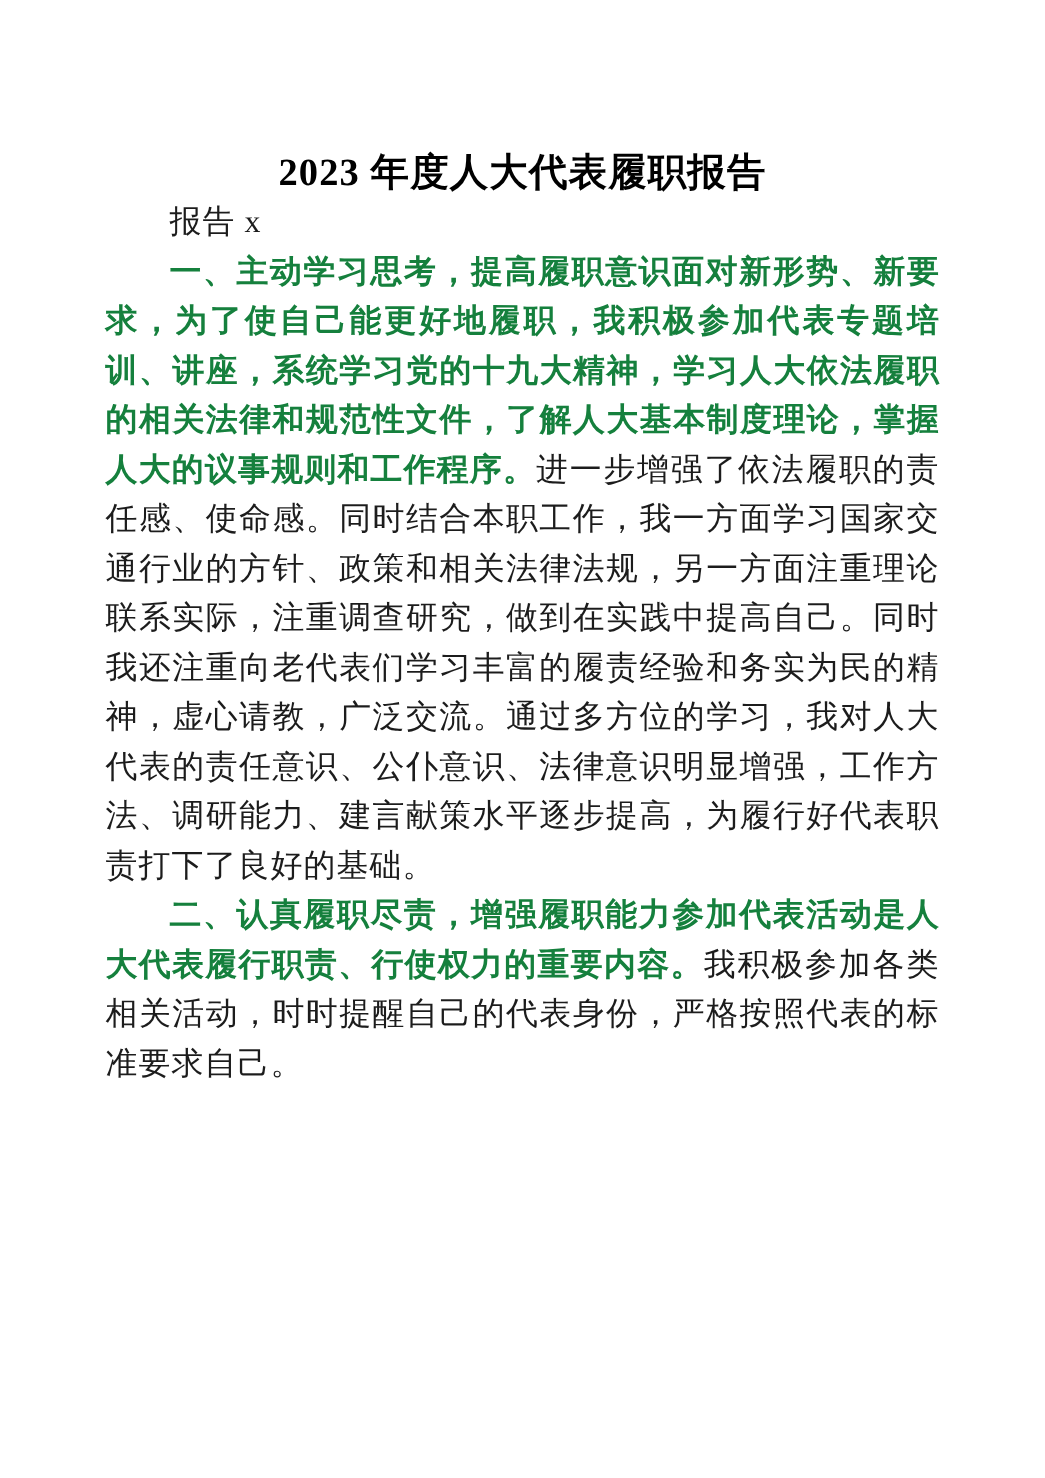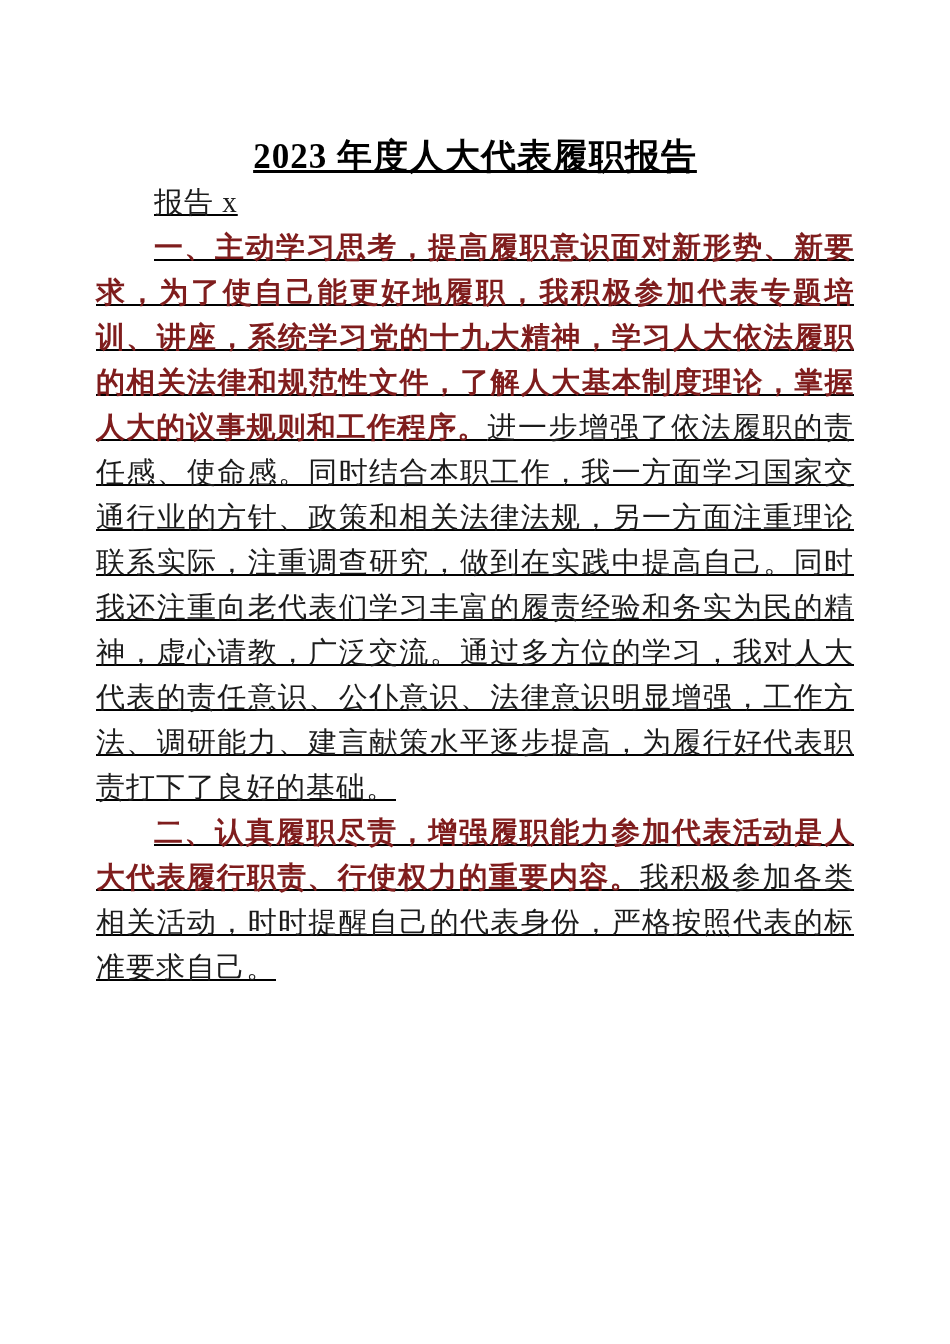--- a/index.html
+++ b/index.html
@@ -7,21 +7,20 @@
     padding: 0;
     background: #ffffff;
   }
   .page {
     position: relative;
     width: 950px;
     height: 1344px;
     background: #ffffff;
     overflow: hidden;
     box-sizing: border-box;
-    text-decoration: underline;
   }
   .doc {
     padding: 0 96px;
     box-sizing: border-box;
   }
   .doc-title {
     margin: 134px 0 0 0;
     font-family: "Liberation Serif", "DejaVu Serif", serif;
     font-weight: 700;
     font-size: 35px;
@@ -40,21 +39,21 @@
     font-family: "Liberation Serif", "DejaVu Serif", serif;
     font-weight: 400;
     letter-spacing: 1px;
   }
   .para.first {
     margin-top: 48px;
   }
   .bold-head {
     font-family: "Liberation Sans", "DejaVu Sans", sans-serif;
     font-weight: 700;
-    color: #7f1d1d;
+    color: #15803d;
     letter-spacing: 0.5px;
   }
   .kai-run {
     font-family: "Liberation Serif", "DejaVu Serif", serif;
     font-weight: 400;
   }
 </style>
 </head>
 <body>
 

